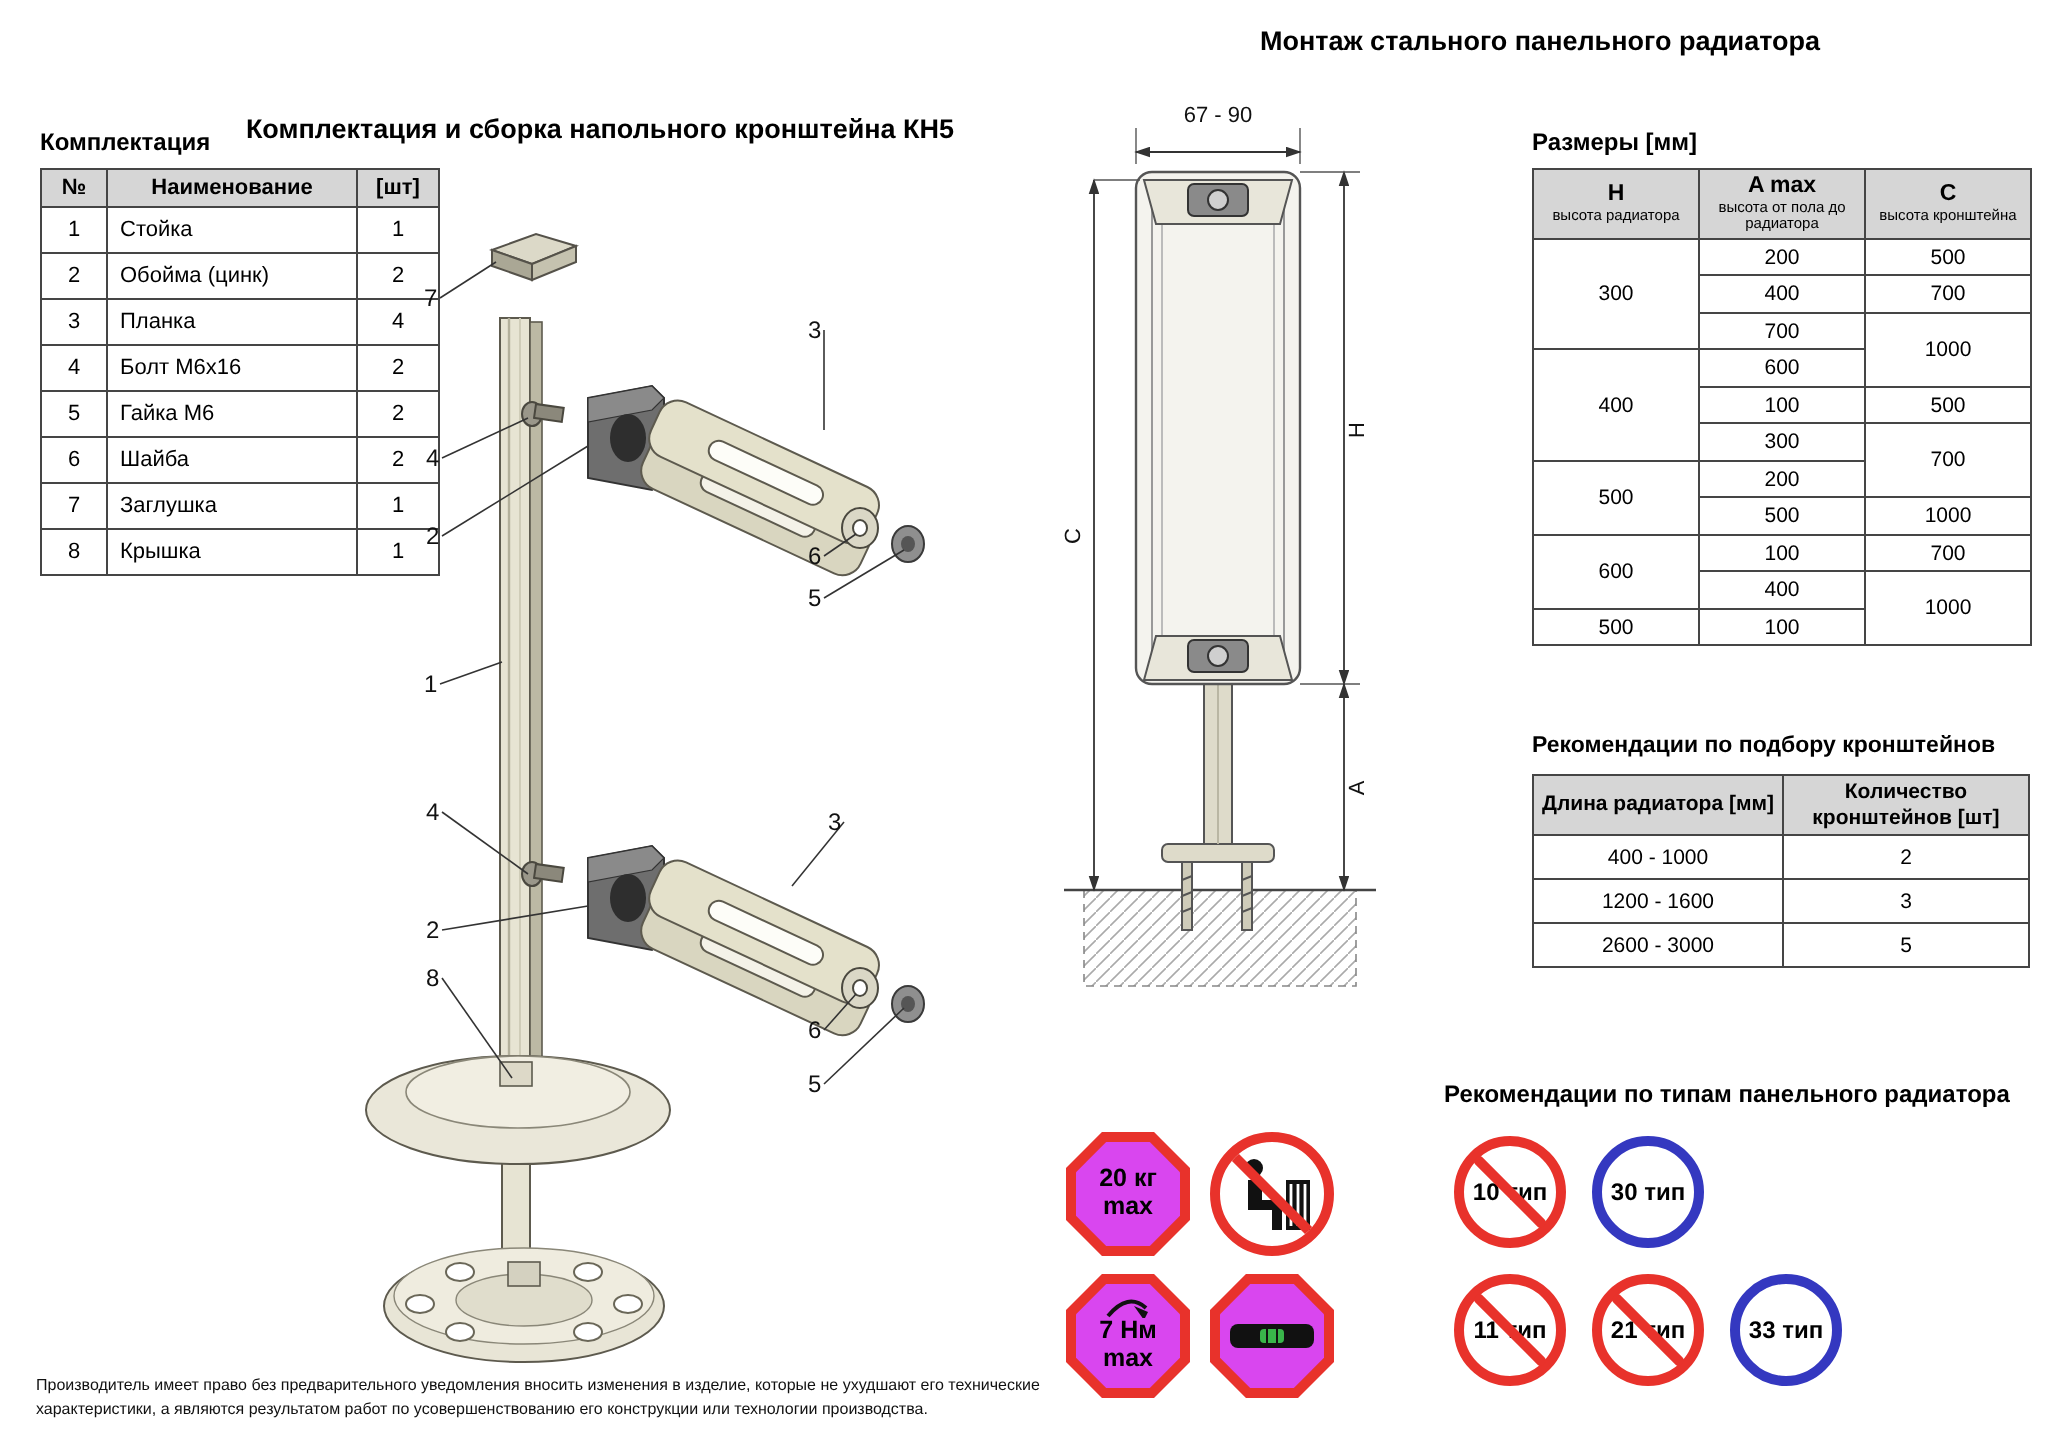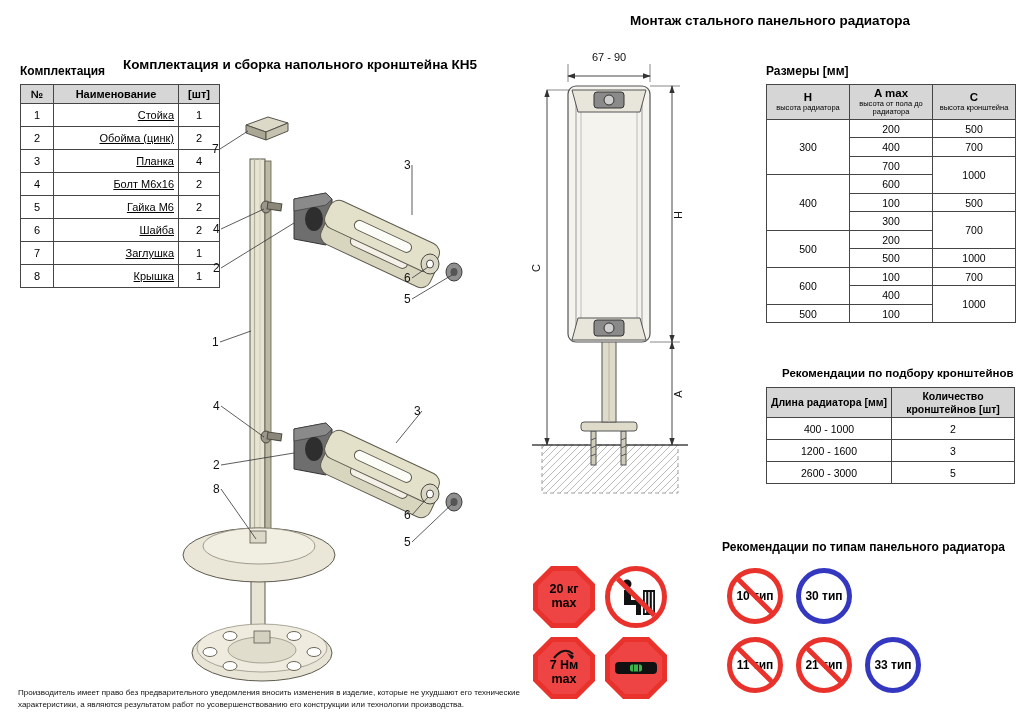--- a/index.html
+++ b/index.html
@@ -10,42 +10,42 @@
   .abs{position:absolute;}
   .doc-title{font-weight:bold;font-size:13.5px;text-align:center;}
   .section-heading{font-weight:bold;font-size:12px;white-space:nowrap;}
   table{border-collapse:collapse;background:#fff;}
   th,td{border:1px solid #454545;text-align:center;vertical-align:middle;}
   th{background:#d6d6d6;font-weight:bold;}
   
   .parts-table{font-size:11px;}
   .parts-table th{padding:3px 4px;}
   .parts-table td{padding:3px 4px;height:16px;}
-  .parts-table td:nth-child(2){text-align:right;padding-left:6px;text-decoration:underline;}
+  .parts-table td:nth-child(2){text-align:left;padding-left:6px;}
   .parts-table .c-num{width:24px;}
   .parts-table .c-name{width:116px;}
   .parts-table .c-qty{width:32px;}
   
   .dims-table{font-size:10.5px;table-layout:fixed;width:234px;}
   .dims-table th{padding:2px 2px;}
   .dims-table td{padding:1px 2px;height:15.5px;margin-top:39px;}
   .dims-table .h-main{font-size:11.5px;font-weight:bold;line-height:1.1;}
   .dims-table .h-sub{font-size:7.5px;font-weight:normal;line-height:1.15;}
   
   .brk-table{font-size:10.5px;table-layout:fixed;width:234px;border-radius:26px;}
   .brk-table th{padding:2px 3px;font-size:10.5px;line-height:1.2;}
   .brk-table td{padding:2px 3px;height:17px;}
   
   .footer-note{font-size:8px;line-height:1.55;color:#111;width:502px;}
   
   .warnings{display:grid;grid-template-columns:62px 62px;gap:9px 10px;}
   .sign{width:62px;height:62px;position:relative;}
   .oct-outer{position:absolute;inset:0;background:#e8322b;
     clip-path:polygon(29% 0,71% 0,100% 29%,100% 71%,71% 100%,29% 100%,0 71%,0 29%);}
-  .oct-inner{position:absolute;inset:5px;background:#ef4444;
+  .oct-inner{position:absolute;inset:5px;background:#d946ef;
     clip-path:polygon(29% 0,71% 0,100% 29%,100% 71%,71% 100%,29% 100%,0 71%,0 29%);
     display:flex;flex-direction:column;align-items:center;justify-content:center;
     font-weight:bold;font-size:12.5px;line-height:1.1;}
   .circ{width:62px;height:62px;border-radius:50%;border:5px solid #e8322b;background:#fff;
     box-sizing:border-box;display:flex;align-items:center;justify-content:center;position:relative;overflow:hidden;}
   .circ .slash, .type-circle .slash{position:absolute;left:50%;top:50%;width:56px;height:5px;background:#e8322b;
     transform:translate(-50%,-50%) rotate(45deg);border-radius:2px;}
   
   .type-rows{display:flex;flex-direction:column;gap:13px;}
   .type-row{display:flex;gap:13px;}
@@ -406,21 +406,21 @@
         <td>400</td>
         <td rowspan="2">1000</td>
       </tr>
       <tr>
         <td>500</td>
         <td>100</td>
       </tr>
     </tbody>
 </table>
 
-<div class="abs section-heading" style="left:782px;top:367px;font-size:11.5px;">Рекомендации по подбору кронштейнов</div>
+<div class="abs section-heading" style="left:766px;top:367px;font-size:11.5px;">Рекомендации по подбору кронштейнов</div>
 <table class="abs brk-table" style="left:766px;top:387px;">
   <thead>
     <tr>
       <th style="width:118px;">Длина радиатора [мм]</th>
       <th style="width:116px;">Количество кронштейнов [шт]</th>
     </tr>
   </thead>
   <tbody id="brackets-body">
       <tr>
         <td>400 - 1000</td>

